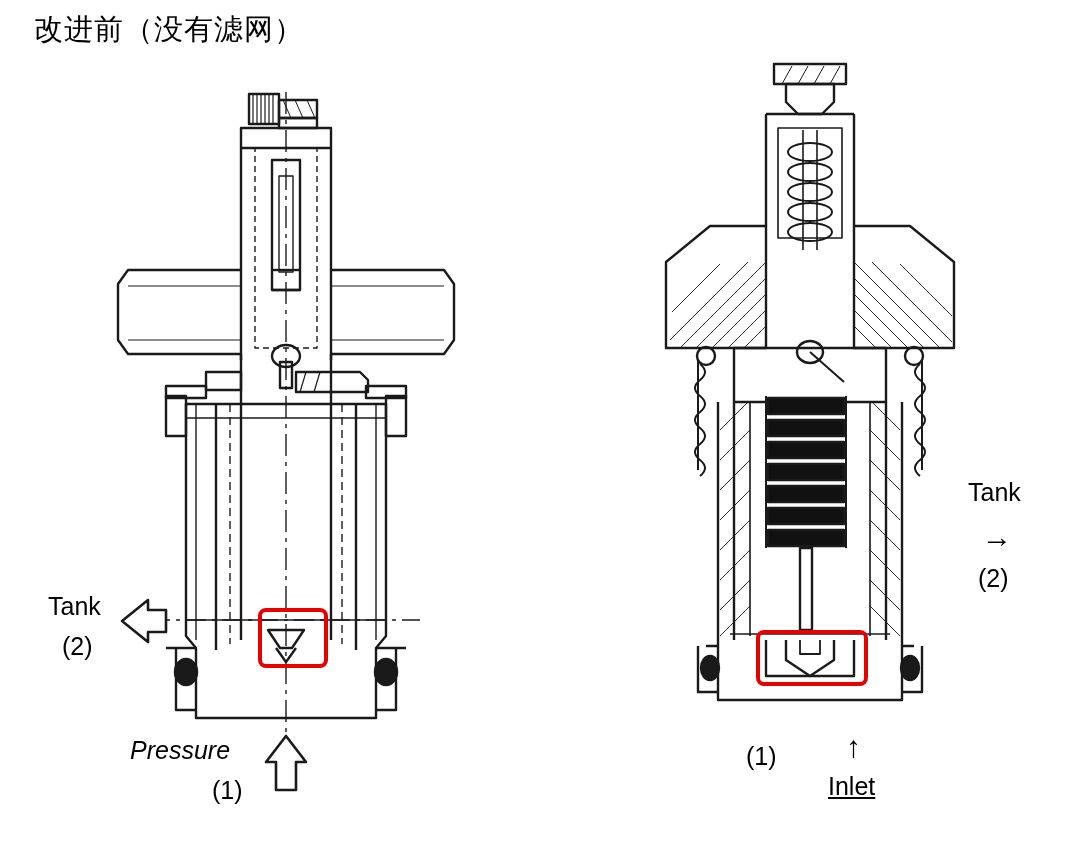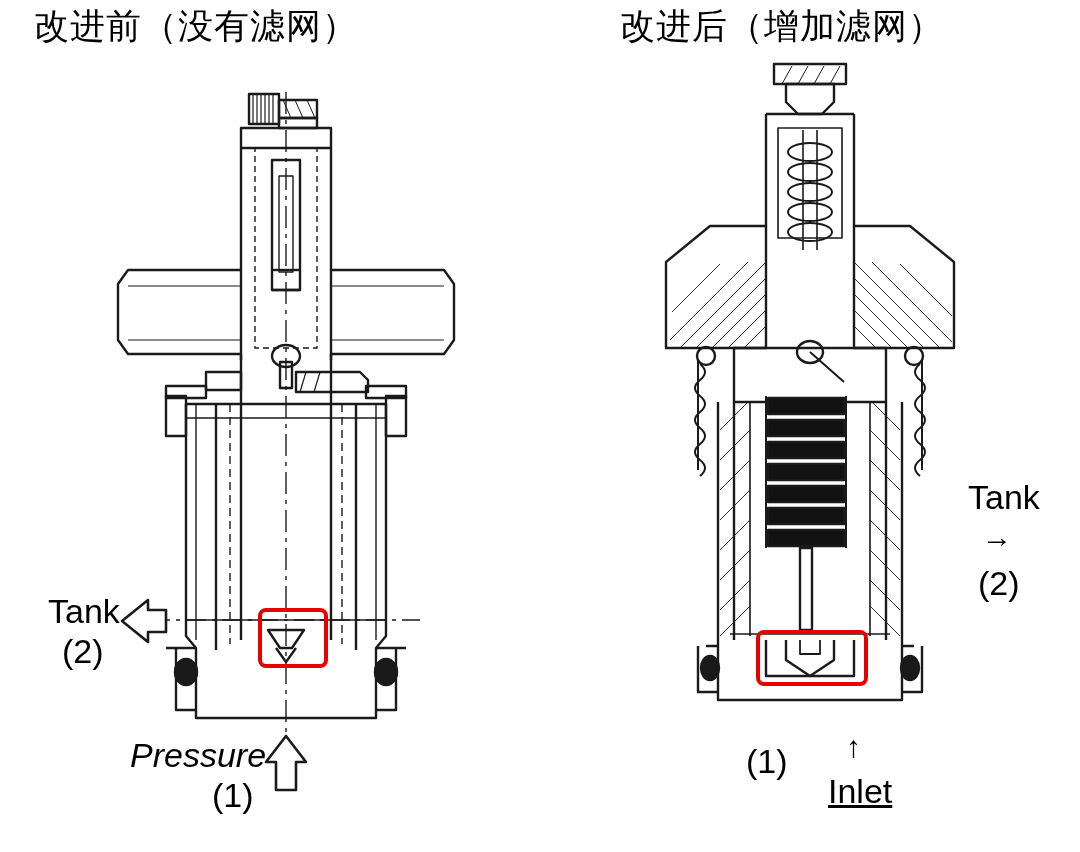--- a/index.html
+++ b/index.html
@@ -18,32 +18,32 @@
   .panel {
     position: absolute;
     top: 0;
     height: 852px;
   }
   .panel-left  { left: 0;    width: 560px; }
   .panel-right { left: 560px; width: 520px; }
 
   .panel-title {
     position: absolute;
-    top: 3px;
-    font-size: 35px;
+    top: 10px;
+    font-size: 29px;
     letter-spacing: 1px;
     white-space: nowrap;
     font-family: Liberation Serif, serif;
   }
   .panel-left .panel-title  { left: 34px; }
   .panel-right .panel-title { left: 60px; }
 
   .label {
     position: absolute;
-    font-size: 34px;
+    font-size: 25px;
     font-family: "Liberation Sans", sans-serif;
     white-space: nowrap;
   }
 
   .svg-stage {
     position: absolute;
     inset: 0;
   }
 
   .arrow-glyph {
@@ -139,21 +139,20 @@
   </svg>
 
   <div class="label" style="left:48px; top:592px;">Tank</div>
   <div class="label" style="left:62px; top:632px;">(2)</div>
   <div class="label" style="left:130px; top:736px;font-style:italic;">Pressure</div>
   <div class="label" style="left:212px; top:776px;">(1)</div>
 </div>
 
 <div class="panel panel-right">
 
-  <div class="panel-title">改进后（增加滤网）</div>
 
   <svg class="svg-stage" width="520" height="852" viewBox="0 0 520 852">
     <g fill="none" stroke="#1a1a1a" stroke-width="2.4" stroke-linejoin="round">
 
       <path d="M214,64 L286,64 L286,84 L214,84 Z"></path>
       <path d="M226,84 L274,84 L274,102 L262,114 L238,114 L226,102 Z"></path>
       <line x1="232" y1="66" x2="222" y2="84" stroke-width="1"></line>
       <line x1="248" y1="66" x2="238" y2="84" stroke-width="1"></line>
       <line x1="264" y1="66" x2="254" y2="84" stroke-width="1"></line>
       <line x1="280" y1="66" x2="270" y2="84" stroke-width="1"></line>

